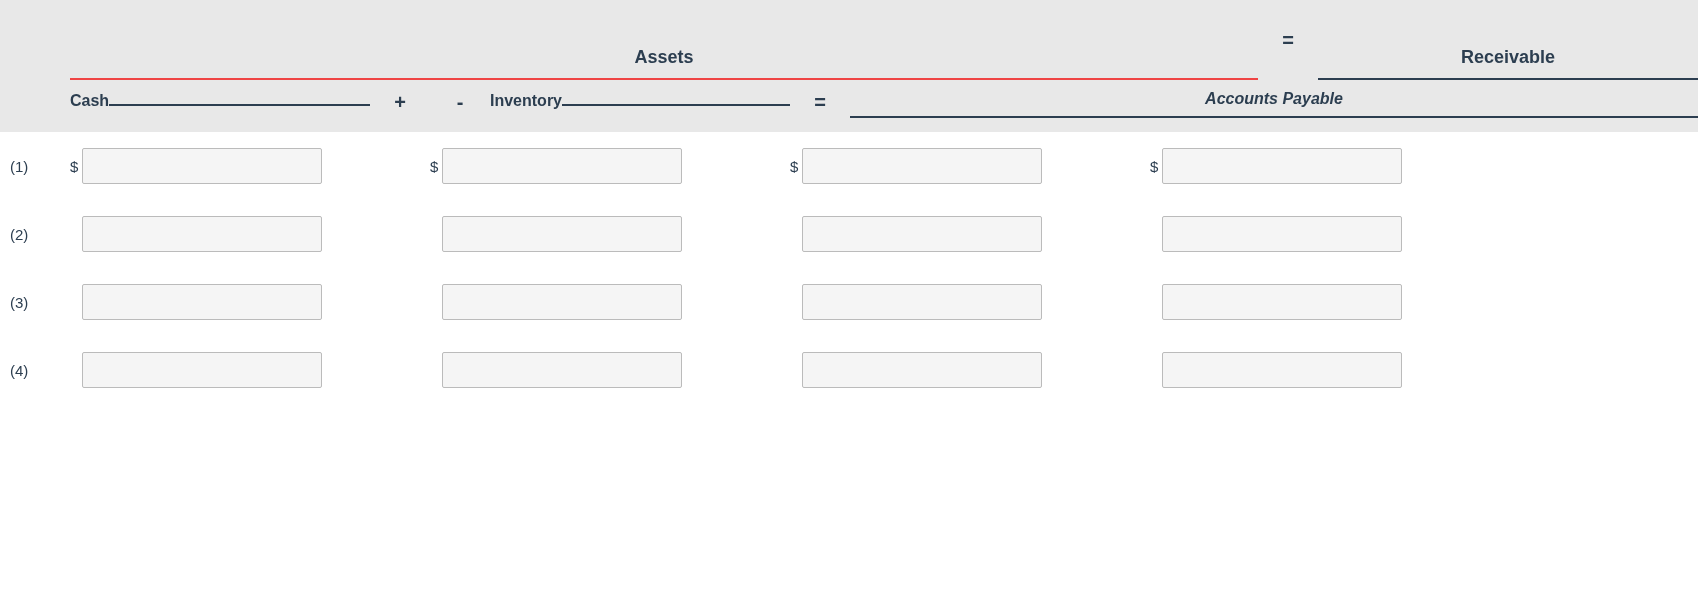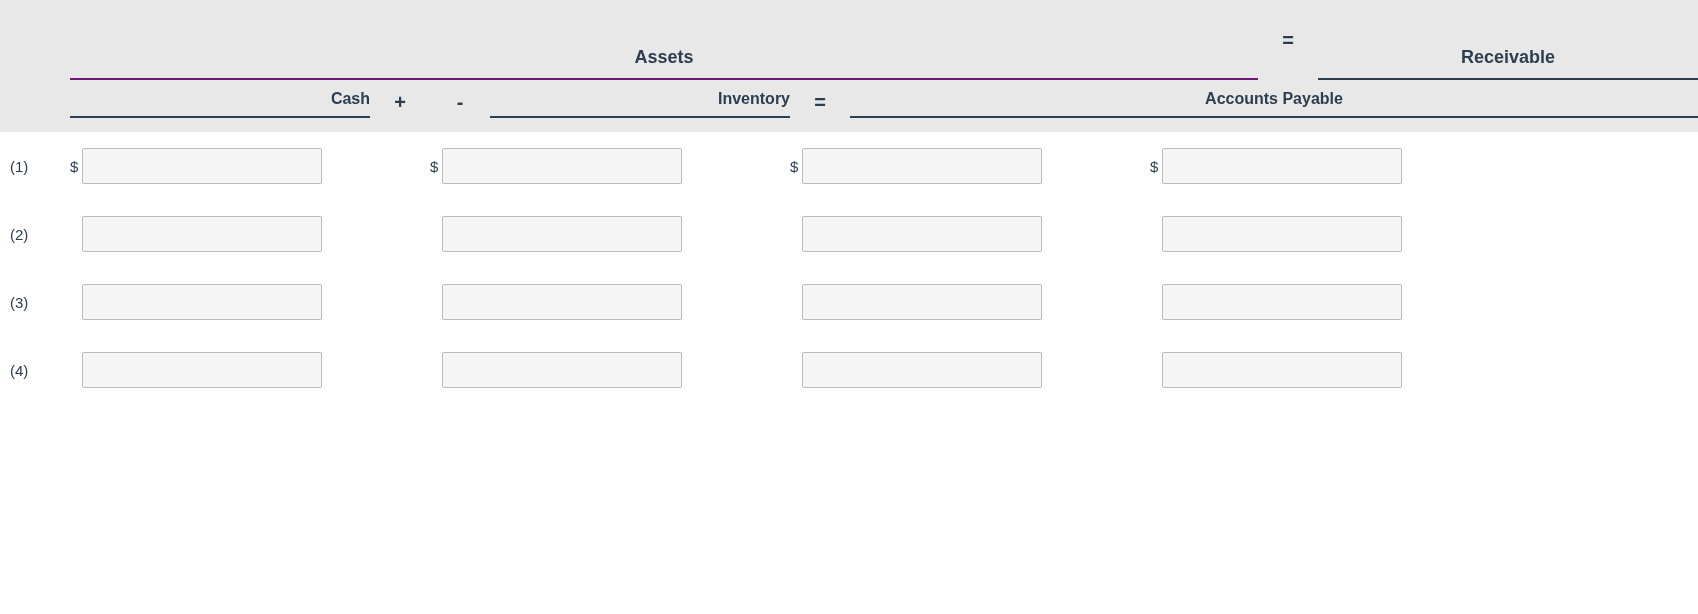--- a/index.html
+++ b/index.html
@@ -15,52 +15,52 @@
       min-height: 614px;
     }
   </style>
 </head>
 <body>
 
 <div style="width:1698px; min-height:614px; background:#fff; overflow:hidden;">
 
   <div style="display:flex; background:#e8e8e8; height:80px; padding-left:70px;">
 
-    <div style="flex:1; display:flex; align-items:flex-end; justify-content:center; padding-bottom:10px; border-bottom:2px solid #701a75;">
+    <div style="flex:1; display:flex; align-items:flex-end; justify-content:center; padding-bottom:10px; border-bottom:2px solid #ef4444;">
       <span style="font-weight:bold; font-size:18px; color:#2c3e50;">Assets</span>
     </div>
 
     <div style="width:60px; display:flex; align-items:center; justify-content:center; font-weight:bold; font-size:20px; color:#2c3e50;">=</div>
 
     <div style="width:380px; min-width:380px; display:flex; align-items:flex-end; justify-content:center; padding-bottom:10px; border-bottom:2px solid #2c3e50;">
       <span style="font-weight:bold; font-size:18px; color:#2c3e50;">Receivable</span>
     </div>
   </div>
 
   <div style="display:flex; background:#e8e8e8; align-items:flex-end; padding-bottom:14px; padding-top:10px; padding-left:70px;">
 
-    <div style="width:300px; min-width:300px; display:flex; flex-direction:column; align-items:flex-end;">
+    <div style="width:300px; min-width:300px; display:flex; align-items:center;">
       <div style="font-weight:bold; font-size:16px; color:#2c3e50; margin-bottom:8px;">Cash</div>
       <div style="width:100%; border-bottom:2px solid #2c3e50;"></div>
     </div>
 
     <div style="width:60px; display:flex; align-items:center; justify-content:center; font-weight:bold; font-size:20px; color:#2c3e50; padding-bottom:4px;">+</div>
 
 
     <div style="width:60px; display:flex; align-items:center; justify-content:center; font-weight:bold; font-size:20px; color:#2c3e50; padding-bottom:4px;">-</div>
 
-    <div style="width:300px; min-width:300px; display:flex; flex-direction:column; align-items:flex-end;">
+    <div style="width:300px; min-width:300px; display:flex; flex-direction:row; align-items:center;">
       <div style="font-weight:bold; font-size:16px; color:#2c3e50; margin-bottom:8px;">Inventory</div>
       <div style="width:100%; border-bottom:2px solid #2c3e50;"></div>
     </div>
 
     <div style="width:60px; display:flex; align-items:center; justify-content:center; font-weight:bold; font-size:20px; color:#2c3e50; padding-bottom:4px;">=</div>
 
     <div style="flex:1; display:flex; flex-direction:column; align-items:center;">
-      <div style="font-weight:bold; font-size:16px; color:#2c3e50; margin-bottom:8px;">Accounts Payable</div>
+      <div style="font-weight:bold; font-size:16px; color:#2c3e50; margin-bottom:8px;font-style:italic;">Accounts Payable</div>
       <div style="width:100%; border-bottom:2px solid #2c3e50;"></div>
     </div>
 
   </div>
 
   <div style="background:#fff; padding-left:10px;">
 
     <div style="display:flex; align-items:center; padding:16px 0;">
       <div style="width:60px; font-size:15px; color:#2c3e50;">(1)</div>
       <div style="display:flex; align-items:center; width:300px;">

